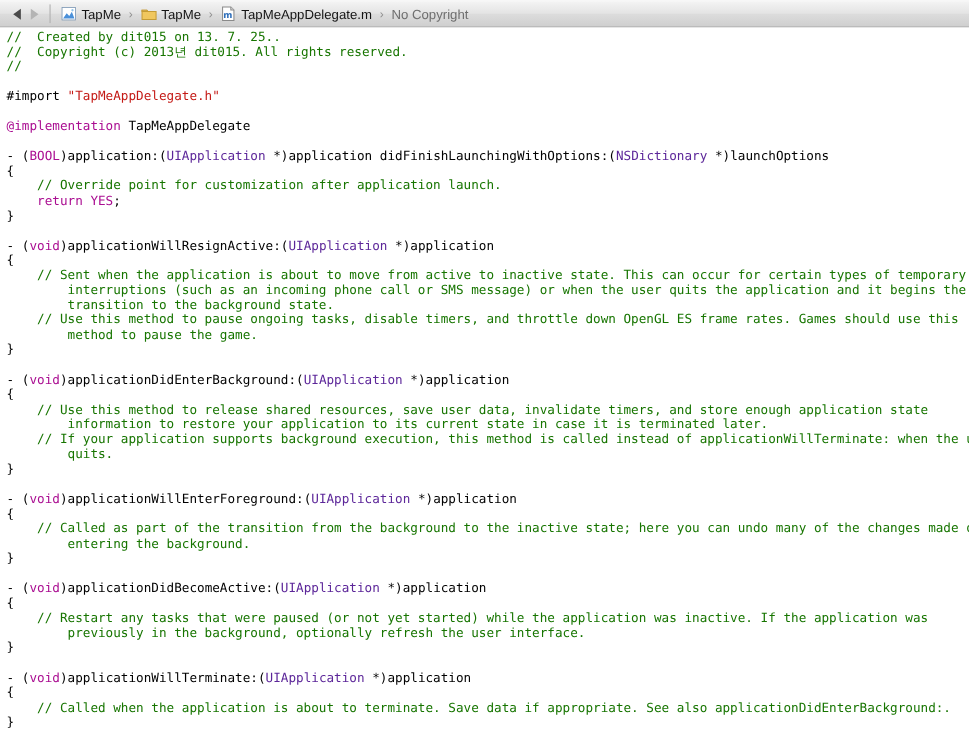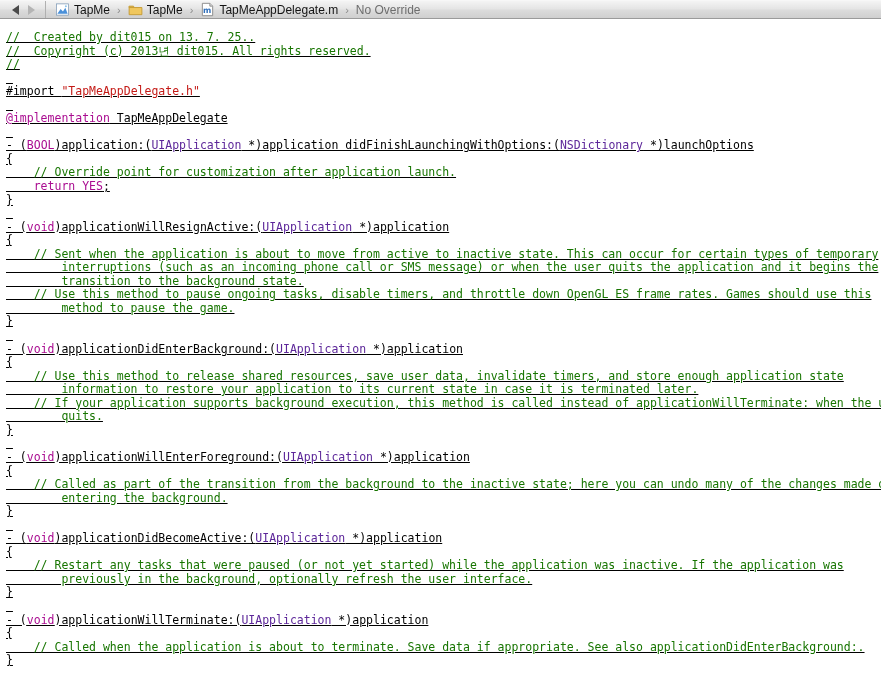--- a/index.html
+++ b/index.html
@@ -10,21 +10,21 @@
   }
   body {
     width: 881px;
     height: 676px;
     overflow: hidden;
     font-family: "DejaVu Sans Mono", monospace;
   }
 
   
   #jump-bar {
-    height: 19px;
+    height: 25px;
     box-sizing: border-box;
     display: flex;
     align-items: center;
     background: linear-gradient(to bottom, #f4f4f4 0%, #e4e4e4 48%, #dcdcdc 52%, #cfcfcf 100%);
     border-bottom: 1px solid #9a9a9a;
     border-top: 1px solid #f7f7f7;
     padding: 0 4px;
     font-family: "Liberation Sans", sans-serif;
     user-select: none;
   }
@@ -74,23 +74,22 @@
     line-height: 14px;
   }
   .crumb-icon { width: 15px; height: 15px; display: block; flex: none; }
 
   
   #editor {
     position: relative;
     background: #ffffff;
     height: 648px;
     overflow: hidden;
-    padding: 12px 0 0 0;
+    padding: 2px 0 0 0;
     box-sizing: border-box;
-    text-decoration: underline;
   }
   #code {
     font-family: "DejaVu Sans Mono", monospace;
     font-size: 11.5px;
     line-height: 13.55px;
     white-space: pre;
     color: #000000;
     padding: 0 6px;
     -webkit-font-smoothing: none;
     letter-spacing: 0px;
@@ -138,20 +137,20 @@
       <div class="crumb">
         <svg class="crumb-icon" viewBox="0 0 16 16">
           <path d="M2.5 1.4 h8 l3 3 v10.2 h-11 z" fill="#ffffff" stroke="#8a8a8a" stroke-width="1"></path>
           <path d="M10.5 1.4 v3 h3" fill="#dedede" stroke="#8a8a8a" stroke-width="1"></path>
           <text x="7.6" y="11.8" text-anchor="middle" font-size="8.5" font-family="&quot;DejaVu Sans&quot;, sans-serif" font-weight="bold" fill="#2f6fbb">m</text>
         </svg>
         <span class="crumb-label">TapMeAppDelegate.m</span>
       </div>
       <span class="crumb-sep">›</span>
       <div class="crumb dim">
-        <span class="crumb-label">No Override</span>
+        <span class="crumb-label">No Copyright</span>
       </div>
     </div>
 </div>
 
 <div id="editor">
   <div id="code"><span class="ln"><span class="cmt">//  Created by dit015 on 13. 7. 25..</span></span><span class="ln"><span class="cmt">//  Copyright (c) 2013년 dit015. All rights reserved.</span></span><span class="ln"><span class="cmt">//</span></span><span class="ln">&nbsp;</span><span class="ln"><span class="pre">#import </span><span class="str">"TapMeAppDelegate.h"</span></span><span class="ln">&nbsp;</span><span class="ln"><span class="kw">@implementation</span><span class="pln"> TapMeAppDelegate</span></span><span class="ln">&nbsp;</span><span class="ln"><span class="pln">- (</span><span class="kw">BOOL</span><span class="pln">)application:(</span><span class="type">UIApplication</span><span class="pln"> *)application didFinishLaunchingWithOptions:(</span><span class="type">NSDictionary</span><span class="pln"> *)launchOptions</span></span><span class="ln"><span class="pln">{</span></span><span class="ln"><span class="cmt">    // Override point for customization after application launch.</span></span><span class="ln"><span class="kw">    return YES</span><span class="pln">;</span></span><span class="ln"><span class="pln">}</span></span><span class="ln">&nbsp;</span><span class="ln"><span class="pln">- (</span><span class="kw">void</span><span class="pln">)applicationWillResignActive:(</span><span class="type">UIApplication</span><span class="pln"> *)application</span></span><span class="ln"><span class="pln">{</span></span><span class="ln"><span class="cmt">    // Sent when the application is about to move from active to inactive state. This can occur for certain types of temporary</span></span><span class="ln"><span class="cmt">        interruptions (such as an incoming phone call or SMS message) or when the user quits the application and it begins the</span></span><span class="ln"><span class="cmt">        transition to the background state.</span></span><span class="ln"><span class="cmt">    // Use this method to pause ongoing tasks, disable timers, and throttle down OpenGL ES frame rates. Games should use this</span></span><span class="ln"><span class="cmt">        method to pause the game.</span></span><span class="ln"><span class="pln">}</span></span><span class="ln">&nbsp;</span><span class="ln"><span class="pln">- (</span><span class="kw">void</span><span class="pln">)applicationDidEnterBackground:(</span><span class="type">UIApplication</span><span class="pln"> *)application</span></span><span class="ln"><span class="pln">{</span></span><span class="ln"><span class="cmt">    // Use this method to release shared resources, save user data, invalidate timers, and store enough application state</span></span><span class="ln"><span class="cmt">        information to restore your application to its current state in case it is terminated later.</span></span><span class="ln"><span class="cmt">    // If your application supports background execution, this method is called instead of applicationWillTerminate: when the user</span></span><span class="ln"><span class="cmt">        quits.</span></span><span class="ln"><span class="pln">}</span></span><span class="ln">&nbsp;</span><span class="ln"><span class="pln">- (</span><span class="kw">void</span><span class="pln">)applicationWillEnterForeground:(</span><span class="type">UIApplication</span><span class="pln"> *)application</span></span><span class="ln"><span class="pln">{</span></span><span class="ln"><span class="cmt">    // Called as part of the transition from the background to the inactive state; here you can undo many of the changes made on</span></span><span class="ln"><span class="cmt">        entering the background.</span></span><span class="ln"><span class="pln">}</span></span><span class="ln">&nbsp;</span><span class="ln"><span class="pln">- (</span><span class="kw">void</span><span class="pln">)applicationDidBecomeActive:(</span><span class="type">UIApplication</span><span class="pln"> *)application</span></span><span class="ln"><span class="pln">{</span></span><span class="ln"><span class="cmt">    // Restart any tasks that were paused (or not yet started) while the application was inactive. If the application was</span></span><span class="ln"><span class="cmt">        previously in the background, optionally refresh the user interface.</span></span><span class="ln"><span class="pln">}</span></span><span class="ln">&nbsp;</span><span class="ln"><span class="pln">- (</span><span class="kw">void</span><span class="pln">)applicationWillTerminate:(</span><span class="type">UIApplication</span><span class="pln"> *)application</span></span><span class="ln"><span class="pln">{</span></span><span class="ln"><span class="cmt">    // Called when the application is about to terminate. Save data if appropriate. See also applicationDidEnterBackground:.</span></span><span class="ln"><span class="pln">}</span></span><span class="ln">&nbsp;</span></div>
 </div>
 
 </body></html>

